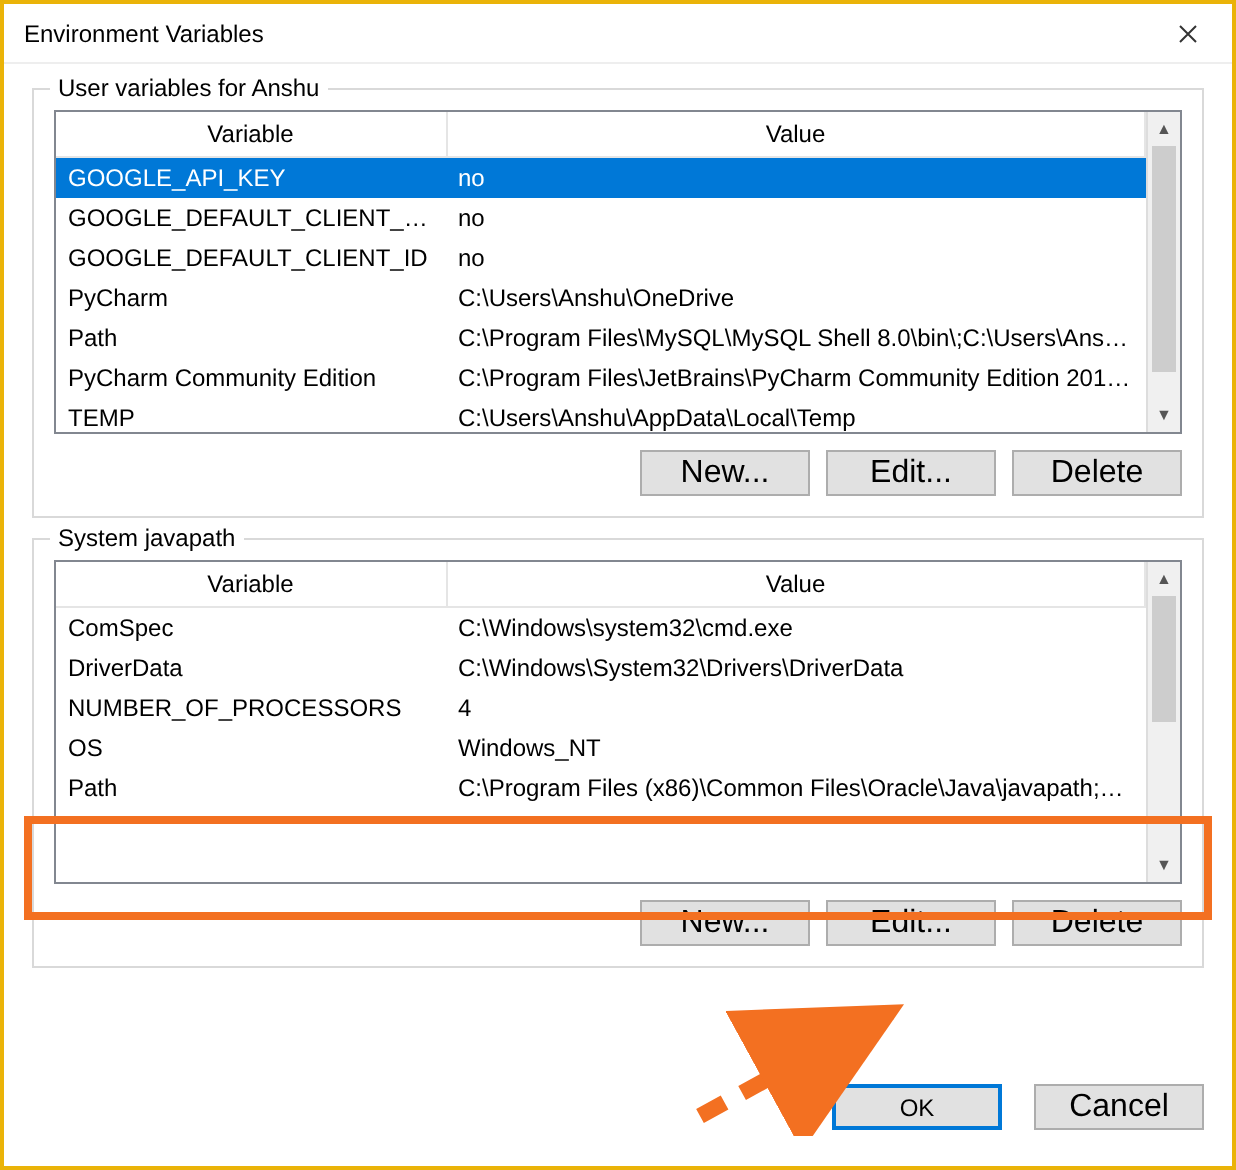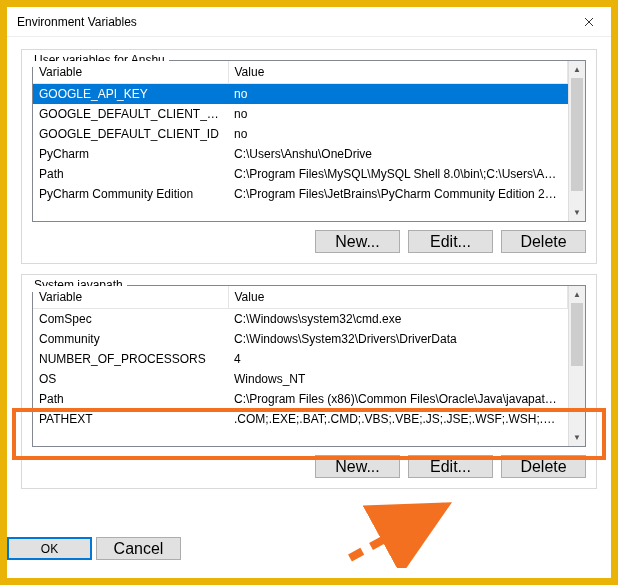--- a/index.html
+++ b/index.html
@@ -10,21 +10,21 @@
     background: #fff;
     color: #000;
     width: 618px;
     height: 585px;
     overflow: hidden;
     position: relative;
   }
   .window {
     width: 618px;
     height: 585px;
-    border: 7px solid #eab308;
+    border: 2px solid #eab308;
     background: #fff;
     display: flex;
     flex-direction: column;
   }
   .titlebar {
     height: 30px;
     display: flex;
     align-items: center;
     justify-content: space-between;
     padding: 0 0 0 10px;
@@ -51,40 +51,39 @@
     padding: 10px 10px 10px 10px;
     position: relative;
   }
   .group-title {
     position: absolute;
     top: -8px;
     left: 8px;
     background: #fff;
     padding: 0 4px;
     font-size: 12px;
-    margin-top: 11px;
   }
   .table-wrap {
     border: 1px solid #828790;
     background: #fff;
     display: flex;
     height: 162px;
   }
   .table-body {
     flex: 1;
     overflow: hidden;
     position: relative;
   }
   table {
     width: 100%;
     border-collapse: collapse;
     table-layout: fixed;
   }
   thead th {
-    text-align: left;
+    text-align: center;
     font-weight: normal;
     padding: 4px 6px;
     background: #fff;
     border-bottom: 1px solid #e5e5e5;
     border-right: 1px solid #e5e5e5;
     font-size: 12px;
     height: 22px;
   }
   tbody td {
     padding: 3px 6px;
@@ -133,21 +132,22 @@
     border: 1px solid #adadad;
     font-size: 16px;
     display: flex;
     align-items: center;
     justify-content: center;
     cursor: pointer;
     padding: 0 10px;
   }
   .bottom-row {
     display: flex;
-    gap: 4px;
+    justify-content: flex-end;
+    gap: 16px;
     padding: 6px 14px 18px 0;
   }
   .ok-btn {
     min-width: 85px;
     height: 23px;
     border: 1px solid #0078d7;
     background: #e1e1e1;
     display:flex;align-items:center;justify-content:center;
     font-size:12px;
     box-shadow: inset 0 0 0 1px #0078d7;
@@ -214,20 +214,24 @@
                   <td>C:\Users\Anshu\OneDrive</td>
                 </tr>
                 <tr>
                   <td>Path</td>
                   <td>C:\Program Files\MySQL\MySQL Shell 8.0\bin\;C:\Users\Anshu\Ap...</td>
                 </tr>
                 <tr>
                   <td>PyCharm Community Edition</td>
                   <td>C:\Program Files\JetBrains\PyCharm Community Edition 2018.3.5\b...</td>
                 </tr>
+                <tr>
+                  <td>TEMP</td>
+                  <td>C:\Users\Anshu\AppData\Local\Temp</td>
+                </tr>
               </tbody>
           </table>
         </div>
         <div class="scrollbar">
           <div class="sb-btn">▲</div>
           <div class="sb-track">
             <div class="sb-thumb" style="top:0;height:90%;"></div>
           </div>
           <div class="sb-btn">▼</div>
         </div>
@@ -253,38 +257,34 @@
                 <th>Variable</th>
                 <th>Value</th>
               </tr>
             </thead>
             <tbody id="system-rows">
                 <tr>
                   <td>ComSpec</td>
                   <td>C:\Windows\system32\cmd.exe</td>
                 </tr>
                 <tr>
-                  <td>Community</td>
+                  <td>DriverData</td>
                   <td>C:\Windows\System32\Drivers\DriverData</td>
                 </tr>
                 <tr>
                   <td>NUMBER_OF_PROCESSORS</td>
                   <td>4</td>
                 </tr>
                 <tr>
                   <td>OS</td>
                   <td>Windows_NT</td>
                 </tr>
                 <tr>
                   <td>Path</td>
                   <td>C:\Program Files (x86)\Common Files\Oracle\Java\javapath;C:\Pro...</td>
-                </tr>
-                <tr>
-                  <td>PATHEXT</td>
-                  <td>.COM;.EXE;.BAT;.CMD;.VBS;.VBE;.JS;.JSE;.WSF;.WSH;.MSC</td>
                 </tr>
               </tbody>
           </table>
         </div>
         <div class="scrollbar">
           <div class="sb-btn">▲</div>
           <div class="sb-track">
             <div class="sb-thumb" style="top:0;height:50%;"></div>
           </div>
           <div class="sb-btn">▼</div>

